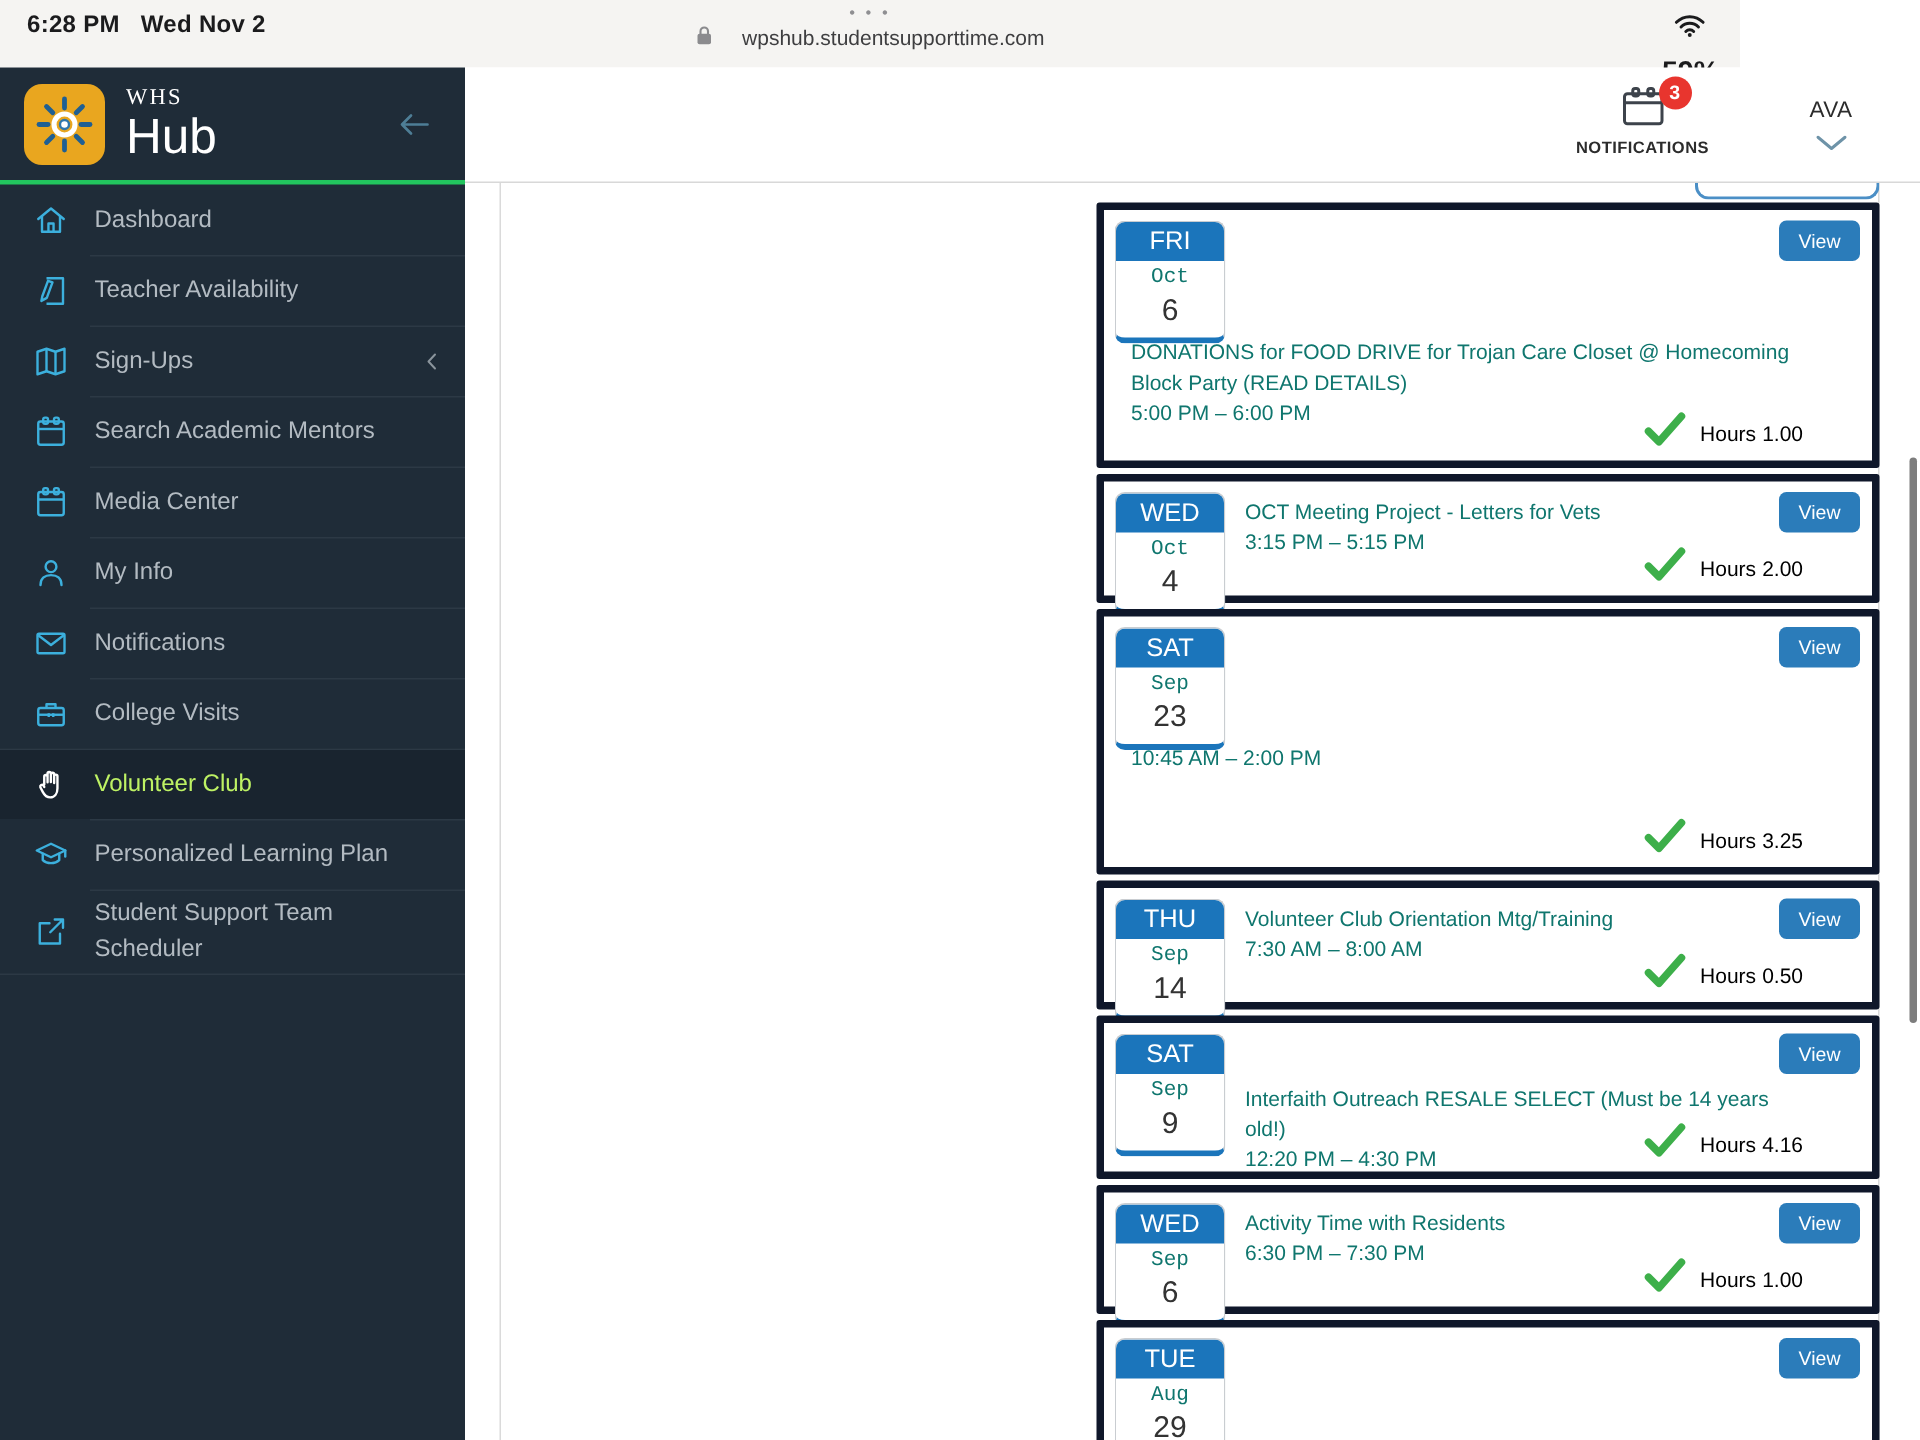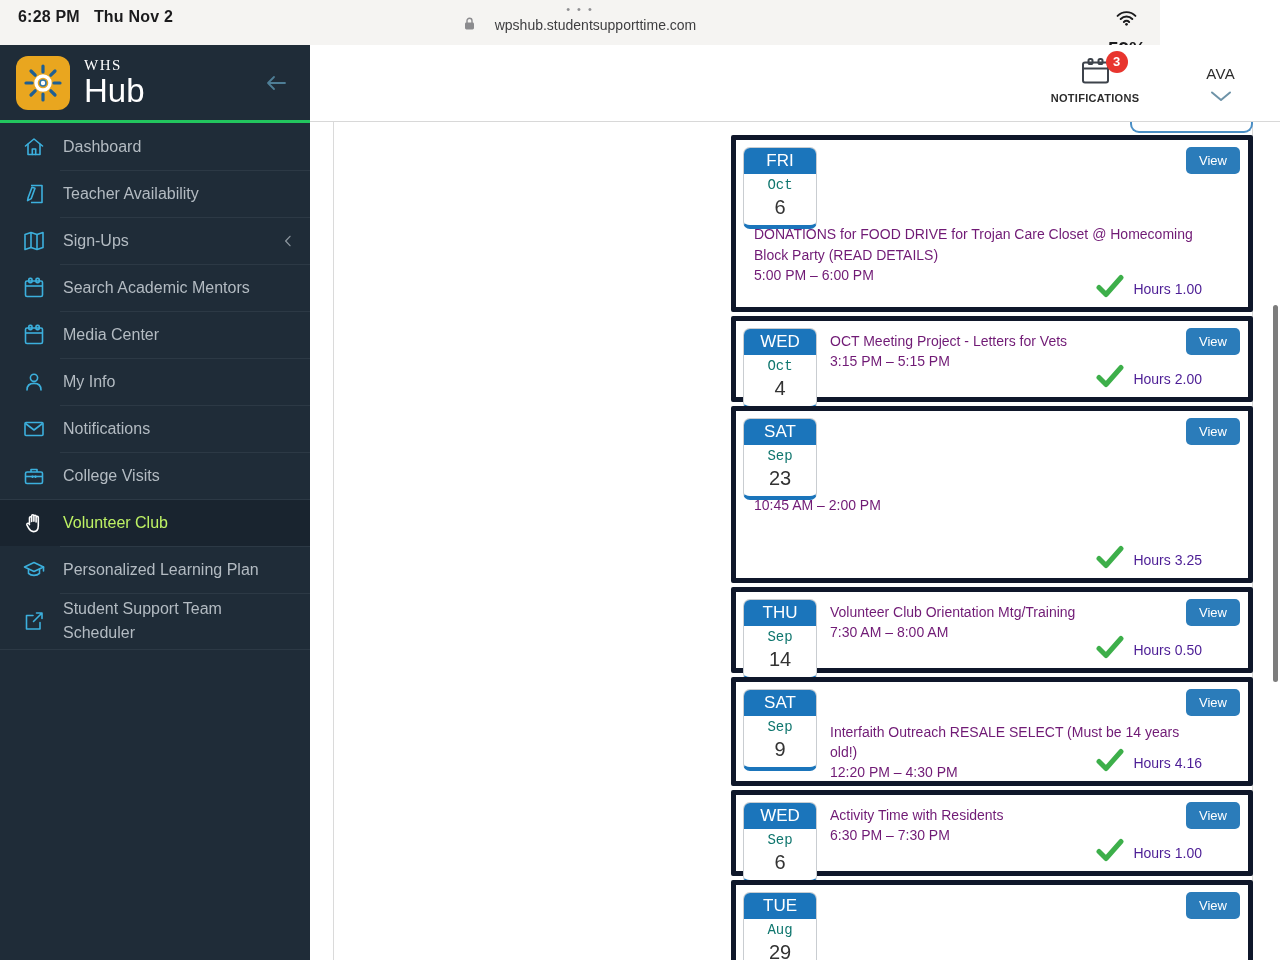--- a/index.html
+++ b/index.html
@@ -84,39 +84,39 @@
     background:#fff; overflow:hidden; text-align:center; }
   .dbadge-day { background:#1b75bb; color:#fff; font-size:17px; line-height:26px; height:26px; }
   .dbadge-month { font-size:14px; color:#0f766e; margin-top:3px;font-family:Liberation Mono, monospace; }
   .dbadge-num { font-size:20px; color:#333; margin-top:3px; }
 
   .view-btn { position:absolute; right:8px; top:7px; background:#2b7cba; color:#fff;
     border:none; border-radius:5px; font-size:13px; padding:6px 13px; cursor:pointer;
     font-family:"Liberation Sans", sans-serif; }
 
   .ev-text { position:absolute; left:94px; top:10px; right:65px; font-size:14px;
-    color:#701a75; line-height:20px; }
+    color:#0f766e; line-height:20px; }
   .layout-below .ev-text { left:18px; top:84px; right:22px; line-height:20.5px; }
   .layout-side-offset .ev-text { top:40px; }
   .ev-time { margin-top:0px; }
 
   .ev-hours { position:absolute; right:46px; bottom:10px; display:flex; align-items:flex-end;
-    gap:8px; font-size:14px; color:#4c1d95; }
+    gap:8px; font-size:14px; color:#000000; }
   .ev-hours svg { display:block; margin-bottom:-2px; }
 
   .scrollbar { position:absolute; left:1273px; top:305px; width:5px; height:377px;
     background:#7d7d7d; border-radius:3px; z-index:5; }
 </style>
 </head>
 <body>
 
 <div class="statusbar">
   <div class="sb-left">
     <span>6:28 PM</span>
-    <span>Thu Nov 2</span>
+    <span>Wed Nov 2</span>
   </div>
   <div class="sb-center">
     <div class="sb-dots">• • •</div>
     <div class="sb-url">
       <span>
         <svg width="11" height="13" viewBox="0 0 11 13">
             <rect x="1" y="5.5" width="9" height="7" rx="1.4" fill="#8b8b8e"></rect>
             <path d="M3 6 V3.8 a2.5 2.5 0 0 1 5 0 V6" fill="none" stroke="#8b8b8e" stroke-width="1.4"></path>
           </svg>
       </span>

